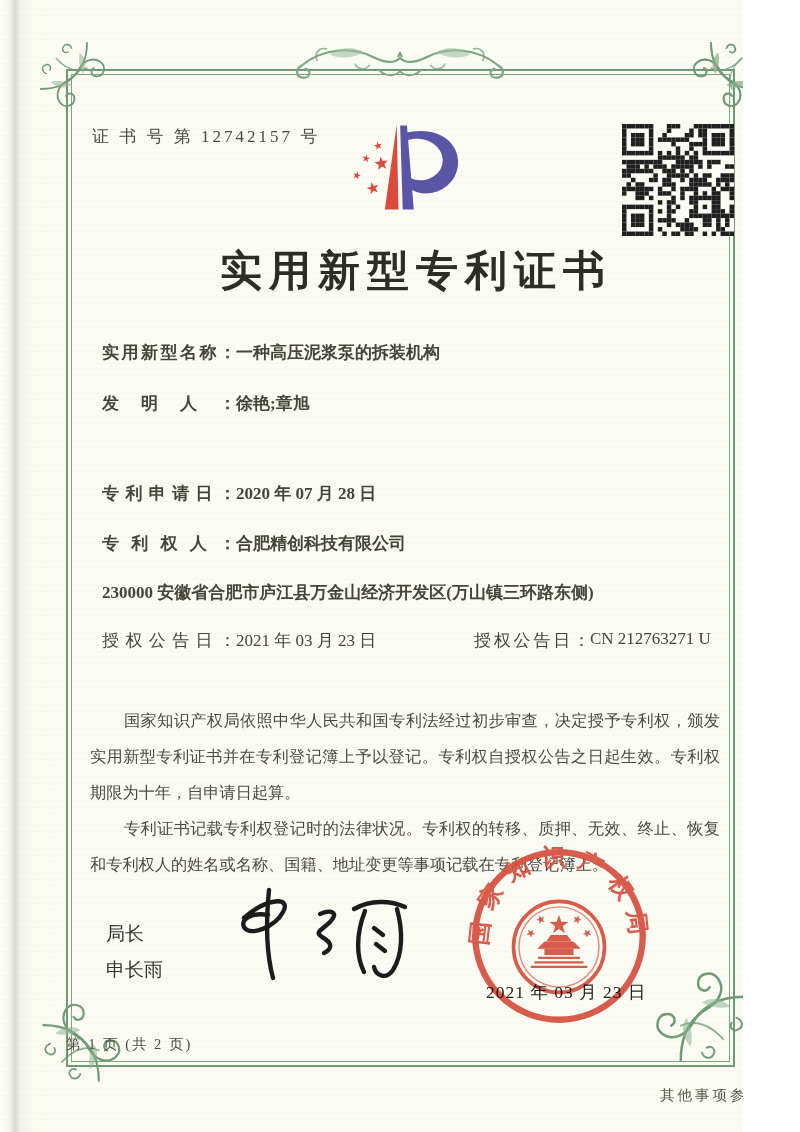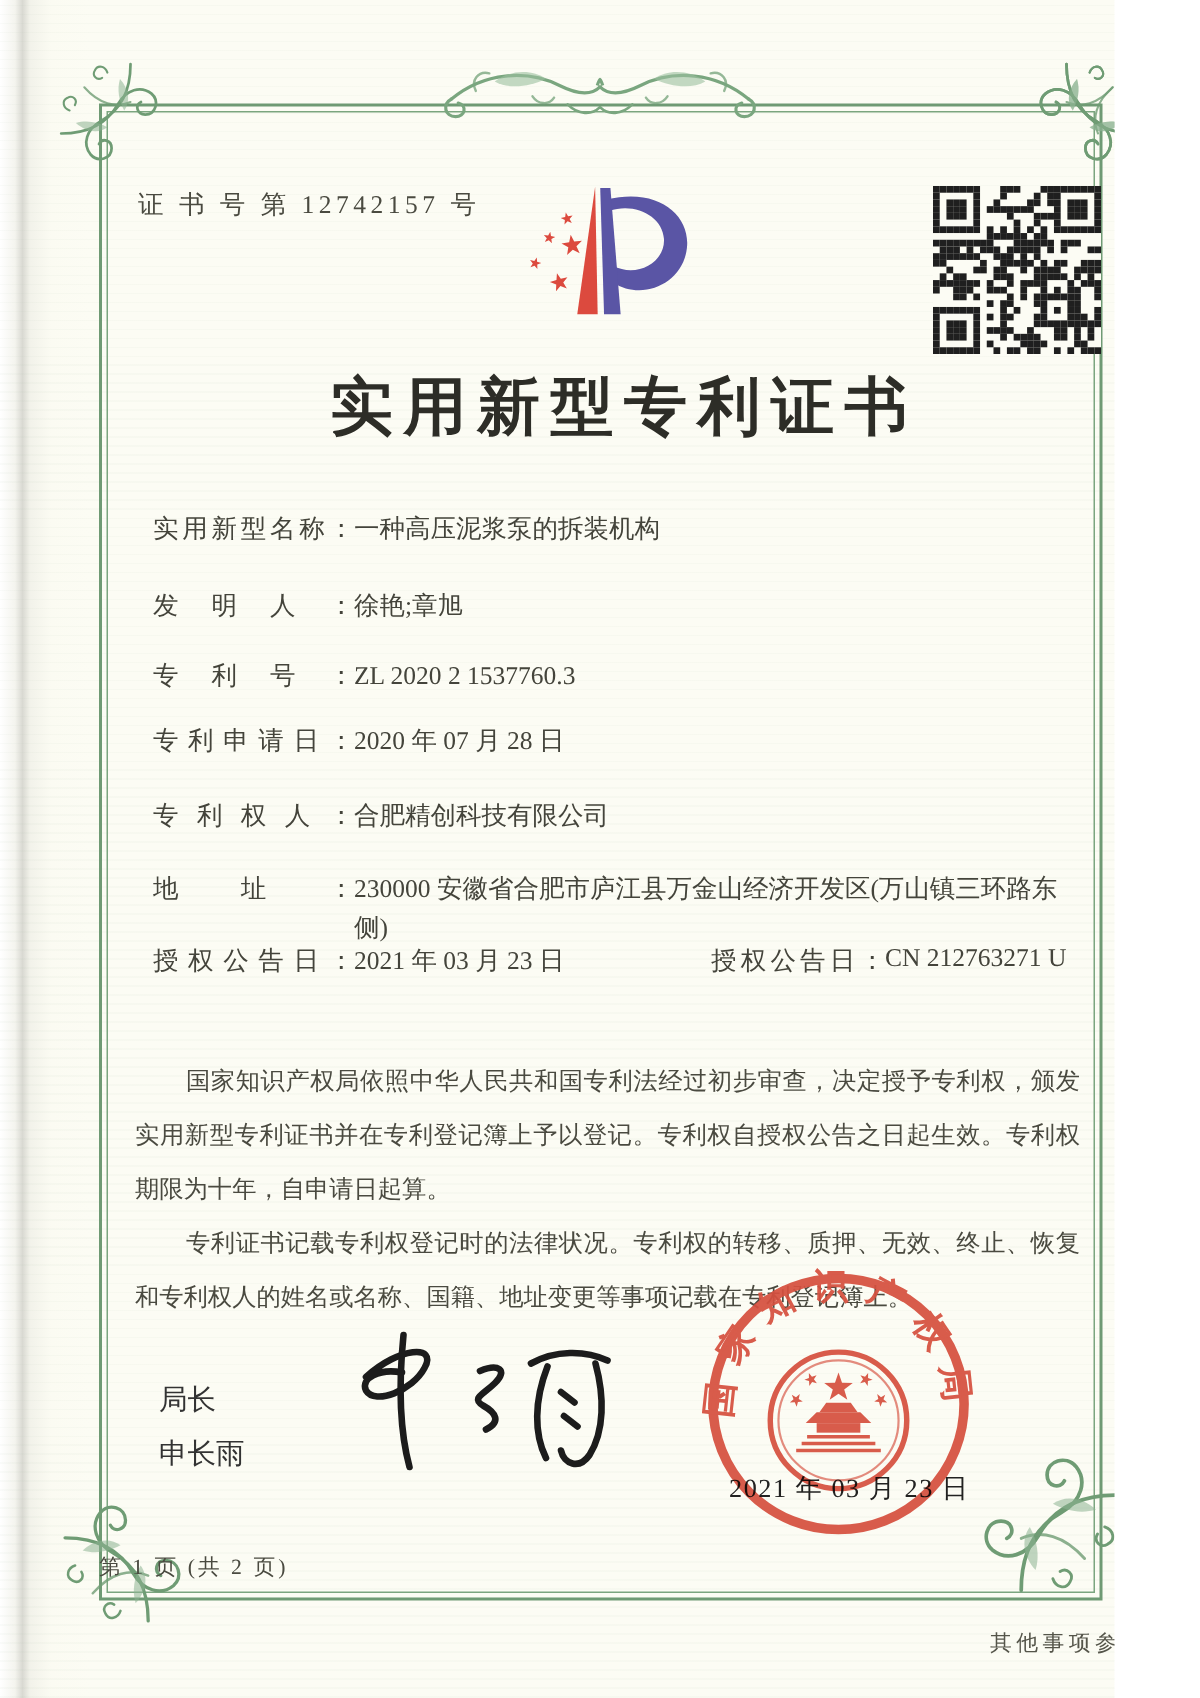--- a/index.html
+++ b/index.html
@@ -8,21 +8,21 @@
     background:
       repeating-linear-gradient(0deg, rgba(140,170,140,.045) 0px, rgba(140,170,140,.045) 1px, rgba(0,0,0,0) 1px, rgba(0,0,0,0) 6px),
       linear-gradient(90deg,#ffffff 0px,#f4f4ee 10px,#d9d9d2 15px,#f2f2ea 20px,#fbfbf2 34px,#fcfcf4 60px,#fcfcf4 770px,#f6f6ee 800px);
     font-family:"Liberation Serif","DejaVu Serif",serif;color:#3c3c34;
   }
   .frame-outer{position:absolute;left:66px;top:69px;width:665px;height:994px;border:2px solid #6f9a74;}
   .frame-inner{position:absolute;left:3px;top:3px;right:3px;bottom:3px;border:1px solid #7ba57f;}
   .abs{position:absolute;}
   .certno{left:92px;top:125px;font-size:17px;letter-spacing:3px;color:#4a4a40;}
   .title{left:16px;top:243px;width:800px;text-align:center;font-size:42px;font-weight:600;letter-spacing:7px;color:#2d2d27;margin:0;}
-  .row{left:102px;width:618px;display:flex;font-size:17px;line-height:1.55;color:#44443b;}
+  .row{left:102px;width:618px;display:flex;font-size:17px;line-height:1.55;color:#44443b;font-weight:bold;}
   .lbl{flex:0 0 134px;text-align:justify;text-align-last:justify;-moz-text-align-last:justify;}
   .val{flex:1;}
   .row2{left:102px;width:618px;display:flex;font-size:17px;color:#44443b;}
   .pair1{display:flex;width:372px;}
   .pair2{display:flex;flex:1;}
   .lbl2{flex:0 0 116px;text-align:justify;text-align-last:justify;}
   .paras{left:90px;top:662px;width:630px;font-size:16.2px;line-height:36px;text-align:justify;color:#4a4a40;margin-top:41px;}
   .paras p{margin:0;text-indent:2.1em;}
   .signer{left:106px;top:916px;font-size:19px;line-height:36px;color:#333;}
   .sig-svg{left:216px;top:880px;}
@@ -443,34 +443,29 @@
   <h1 class="abs title">实用新型专利证书</h1>
 
   <div class="abs row" style="top:340px">
     <span class="lbl">实用新型名称：</span>
     <span class="val">一种高压泥浆泵的拆装机构</span>
   </div>
   <div class="abs row" style="top:391px">
     <span class="lbl">发明人：</span>
     <span class="val">徐艳;章旭</span>
   </div>
-  <div class="abs row" style="top:438px">
-    <span class="lbl">专利号：</span>
-    <span class="val">ZL 2020 2 1537760.3</span>
-  </div>
   <div class="abs row" style="top:481px">
     <span class="lbl">专利申请日：</span>
     <span class="val">2020 年 07 月 28 日</span>
   </div>
   <div class="abs row" style="top:531px">
     <span class="lbl">专利权人：</span>
     <span class="val">合肥精创科技有限公司</span>
   </div>
   <div class="abs row" style="top:580px">
-    <span class="lbl">地址：</span>
     <span class="val">230000 安徽省合肥市庐江县万金山经济开发区(万山镇三环路东侧)</span>
   </div>
   <div class="abs row2" style="top:629px">
     <span class="pair1">
       <span class="lbl">授权公告日：</span>
       <span class="val">2021 年 03 月 23 日</span>
     </span>
     <span class="pair2">
       <span class="lbl2">授权公告日：</span>
       <span class="val">CN 212763271 U</span>

